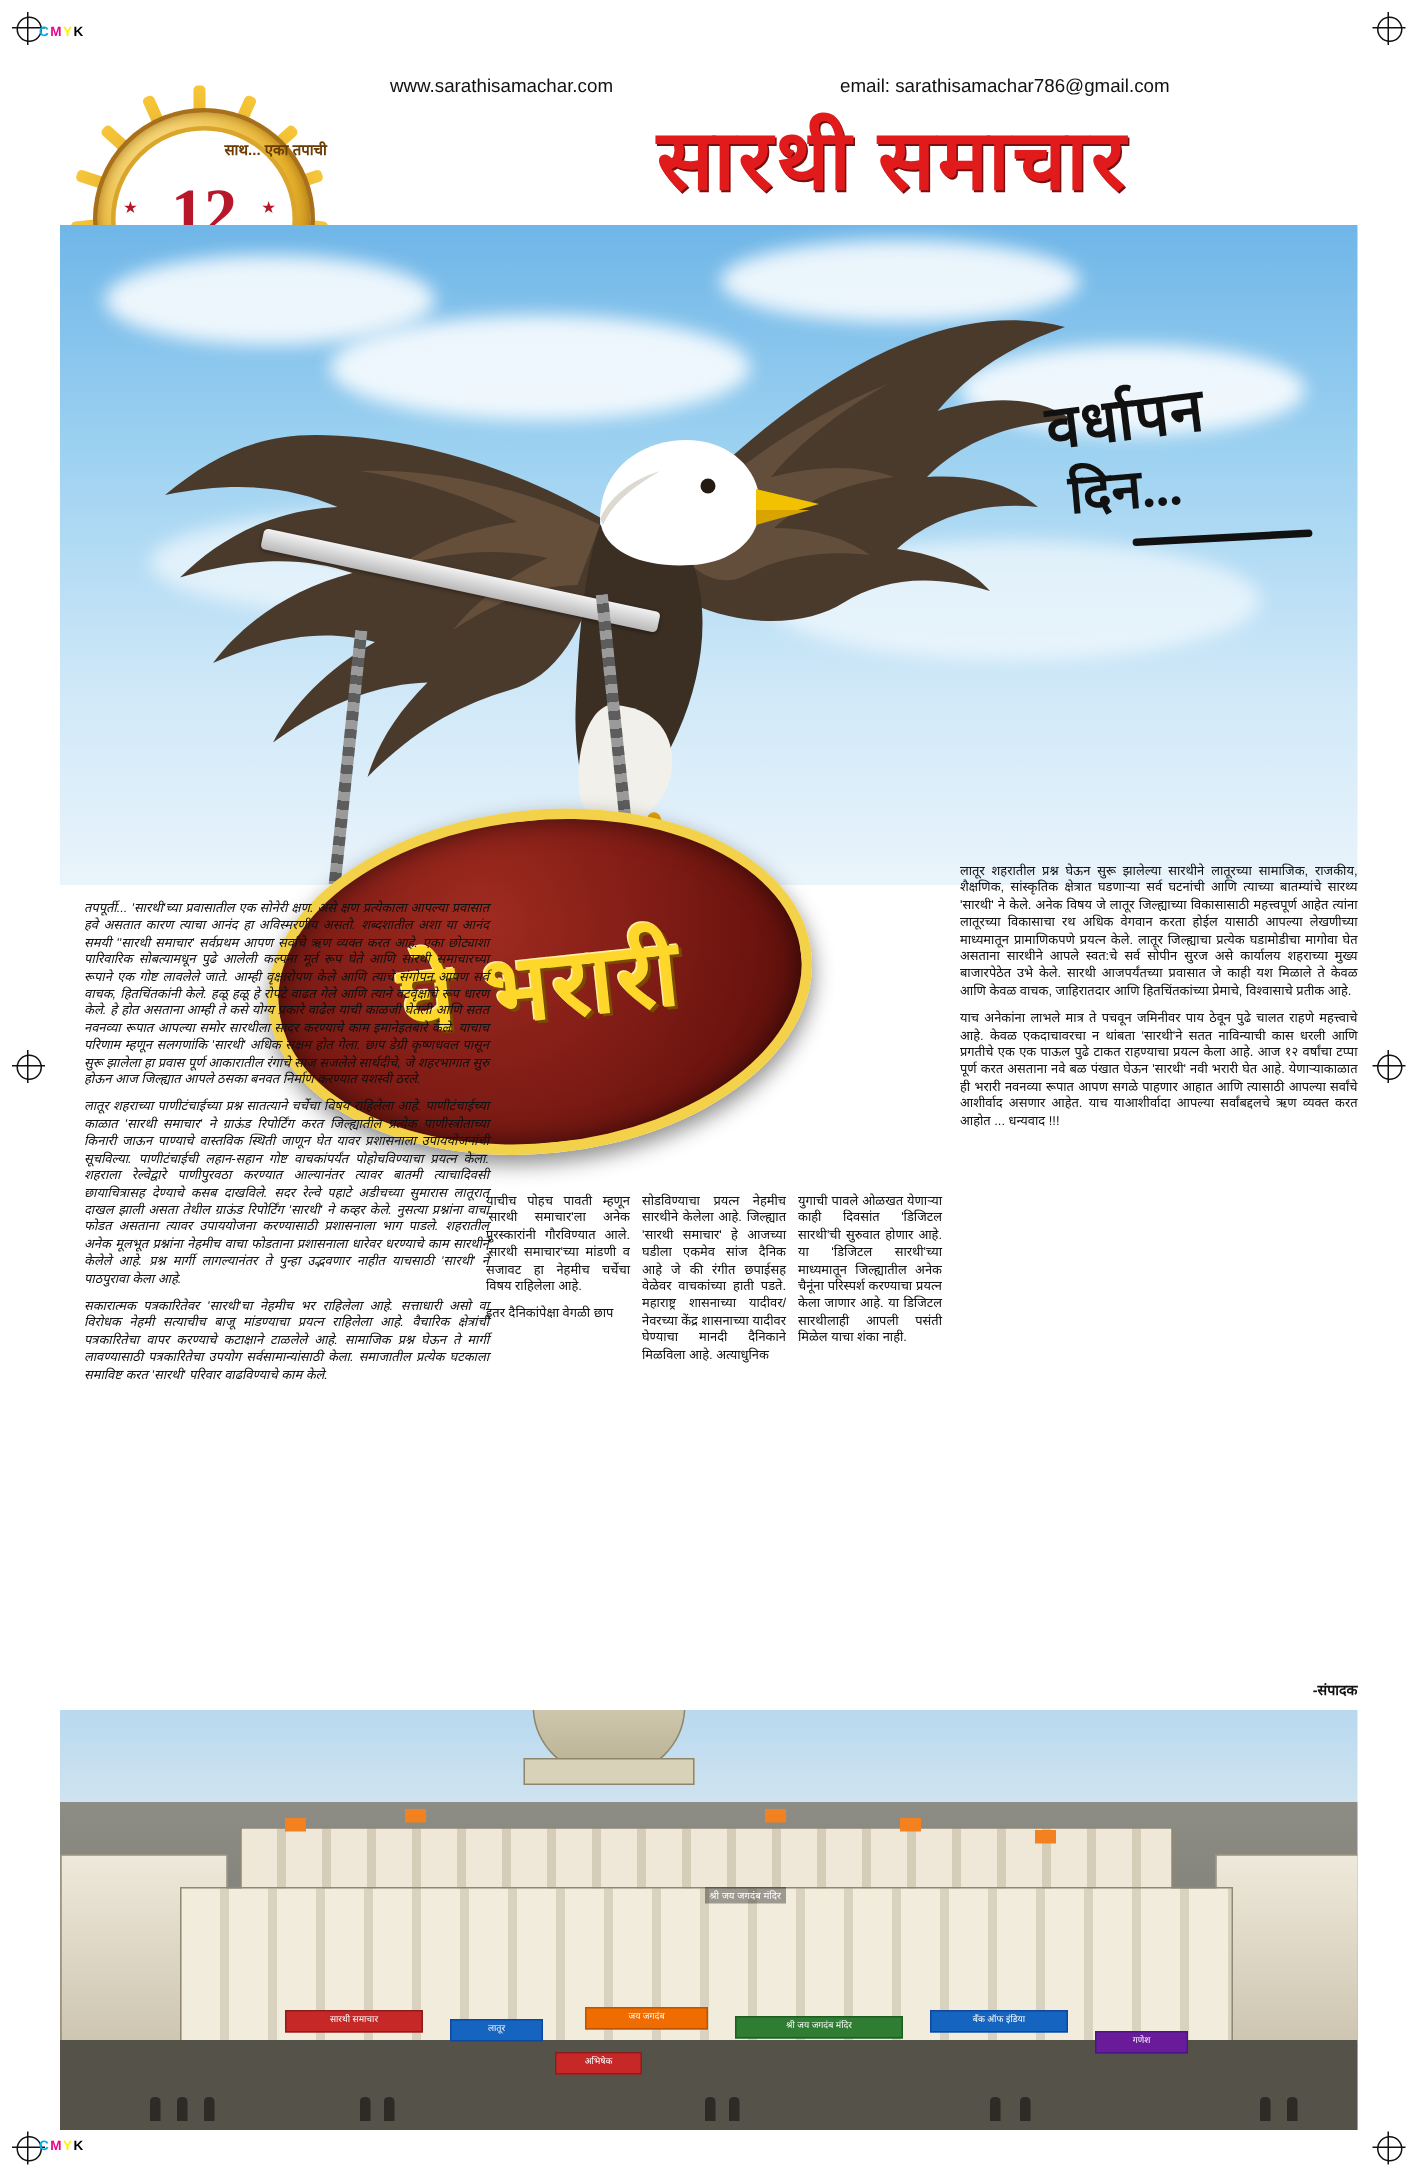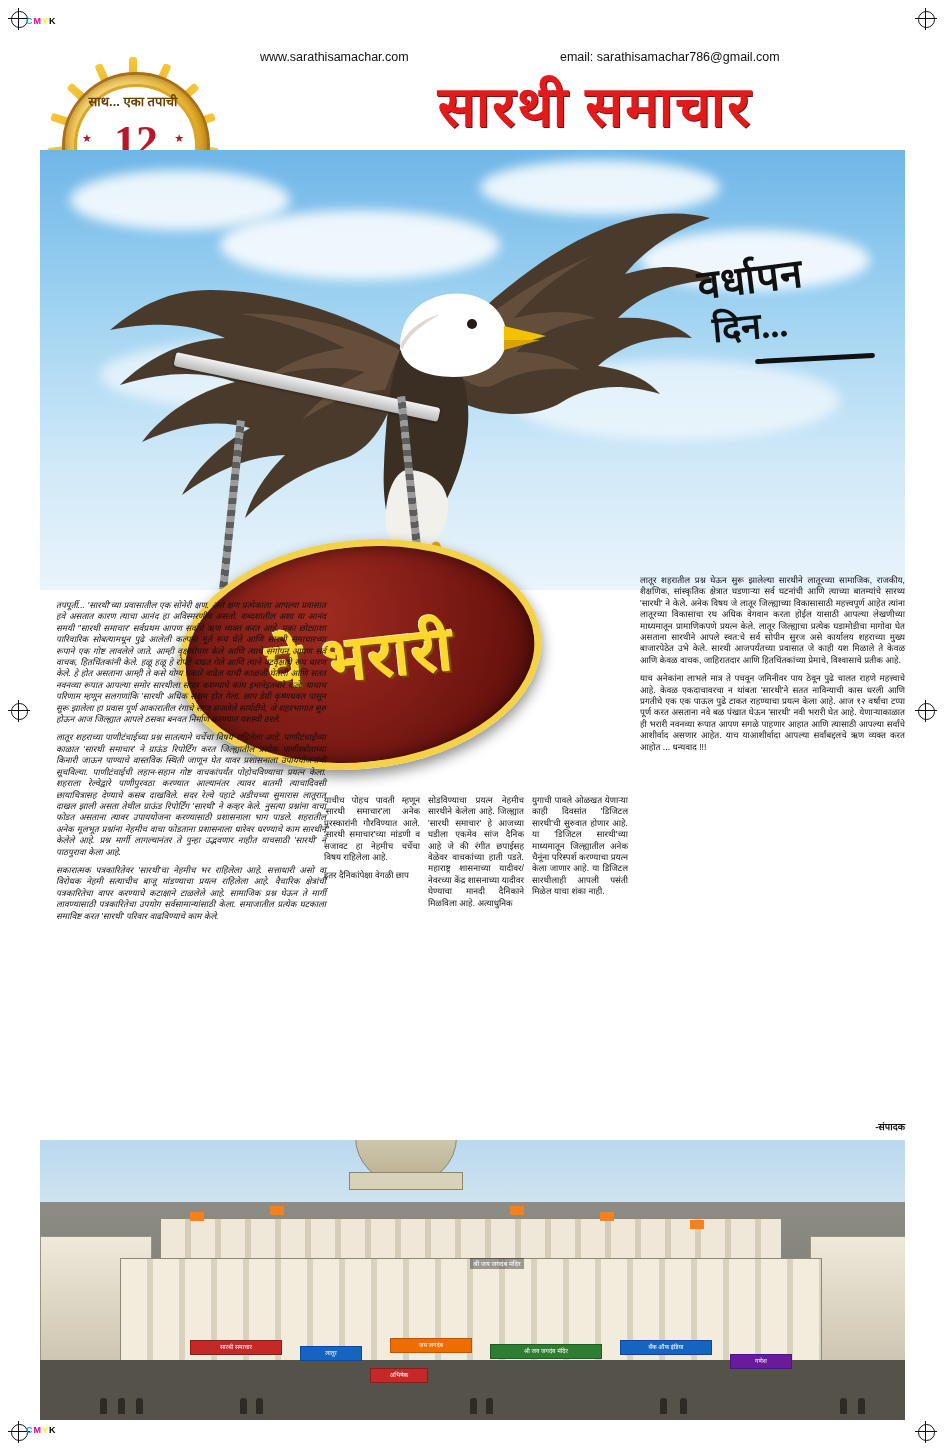--- a/index.html
+++ b/index.html
@@ -38,21 +38,21 @@
 
   
   .seal{position:absolute;left:48px;top:58px;width:170px;height:170px;}
   .seal .ray{position:absolute;left:50%;top:50%;width:8px;height:86px;margin-left:-4px;margin-top:-86px;
       background:linear-gradient(#f7c73a,#c8911a);transform-origin:50% 100%;border-radius:3px;}
   .seal .disc{position:absolute;left:14px;top:14px;width:142px;height:142px;border-radius:50%;
       background:radial-gradient(circle at 35% 28%,#fde79a,#e8b22c 55%,#b8801a 100%);
       border:3px solid #a8701a;box-shadow:inset 0 0 8px rgba(120,70,0,.6);}
   .seal .inner{position:absolute;left:26px;top:26px;width:118px;height:118px;border-radius:50%;
       background:#fff;border:3px solid #d9a52a;display:flex;flex-direction:column;align-items:center;justify-content:center;}
-  .seal .top-text{position:absolute;left:0;right:0;top:34px;text-align:center;font-size:13px;color:#6b3d06;font-weight:bold;}
+  .seal .top-text{position:absolute;left:0;right:0;top:34px;text-align:right;font-size:10px;color:#6b3d06;font-weight:bold;}
   .seal .num{font-family:"Liberation Serif",serif;font-size:44px;font-weight:bold;color:#b8172a;line-height:38px;margin-top:22px;}
   .seal .varsh{font-size:11px;color:#b8172a;font-weight:bold;}
   .seal .year{font-size:13px;color:#b8172a;font-weight:bold;margin-top:1px;}
   .seal .star{position:absolute;color:#b8172a;font-size:11px;}
   .seal .star.l{left:34px;top:74px;}
   .seal .star.r{right:34px;top:74px;}
 
   
   .art{position:absolute;left:40px;top:150px;width:865px;height:440px;overflow:hidden;
       background:linear-gradient(#6fb6e8 0%,#9ed2f1 35%,#cfe8f8 70%,#eaf4fb 100%);}

